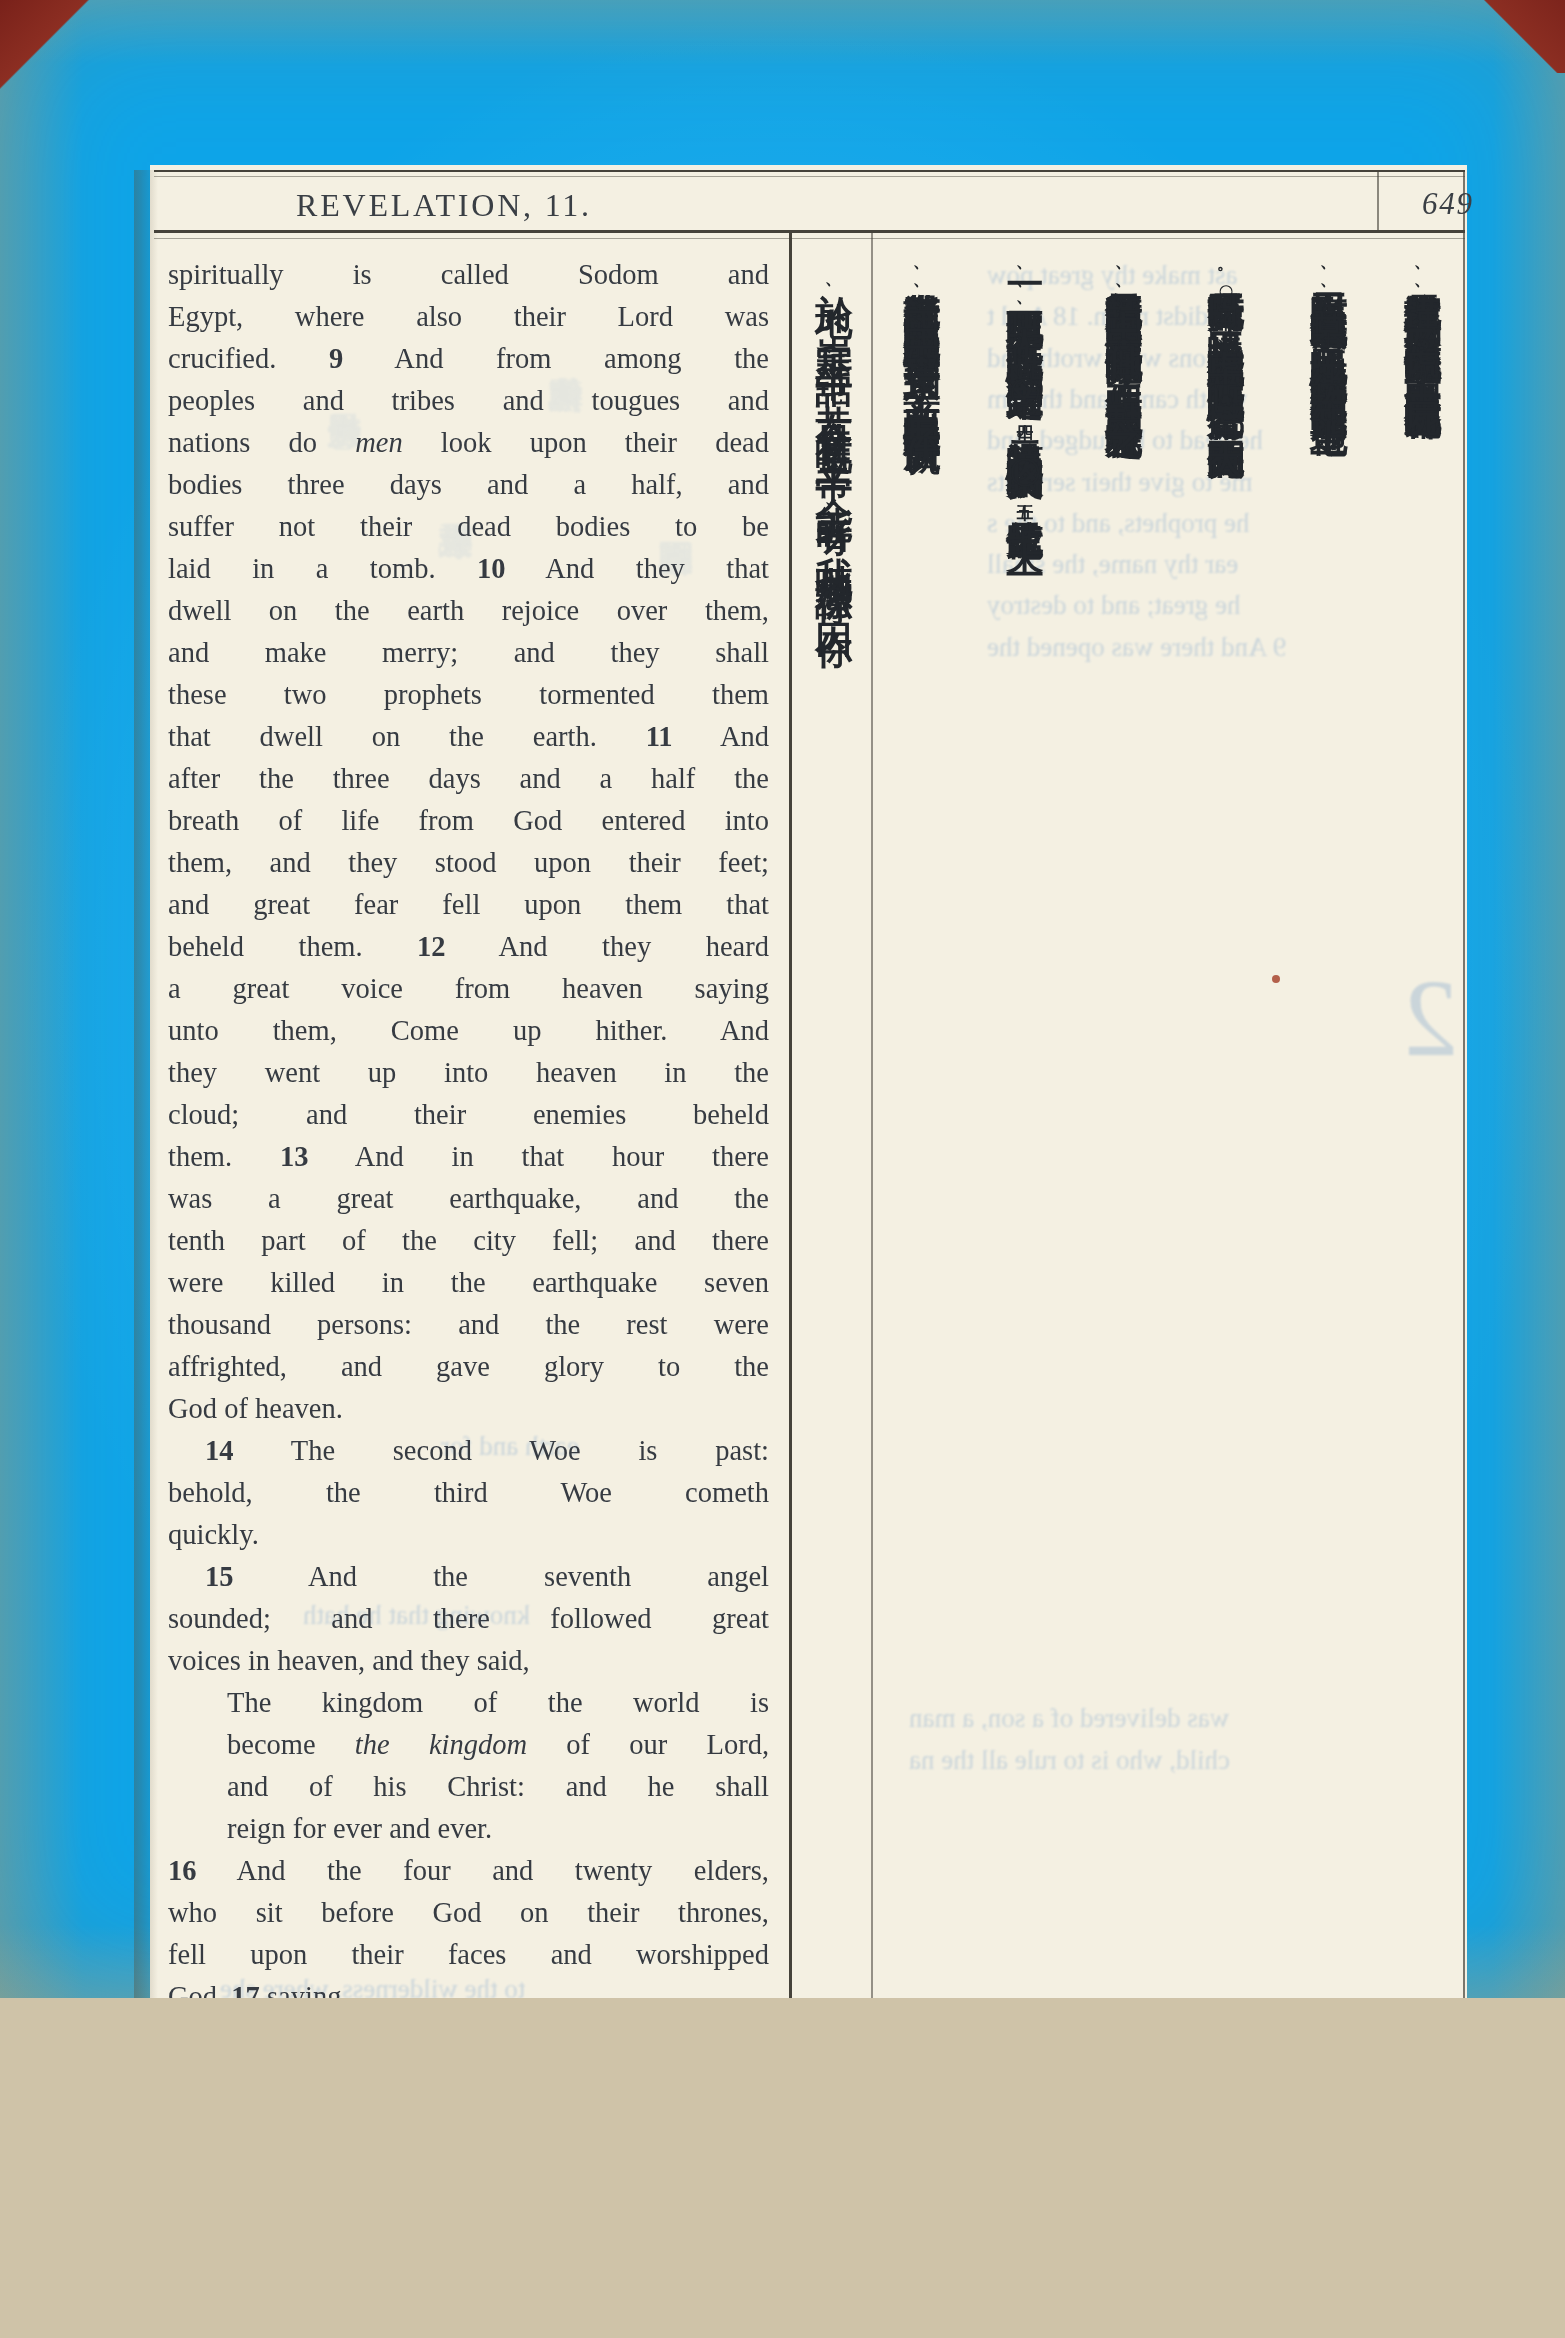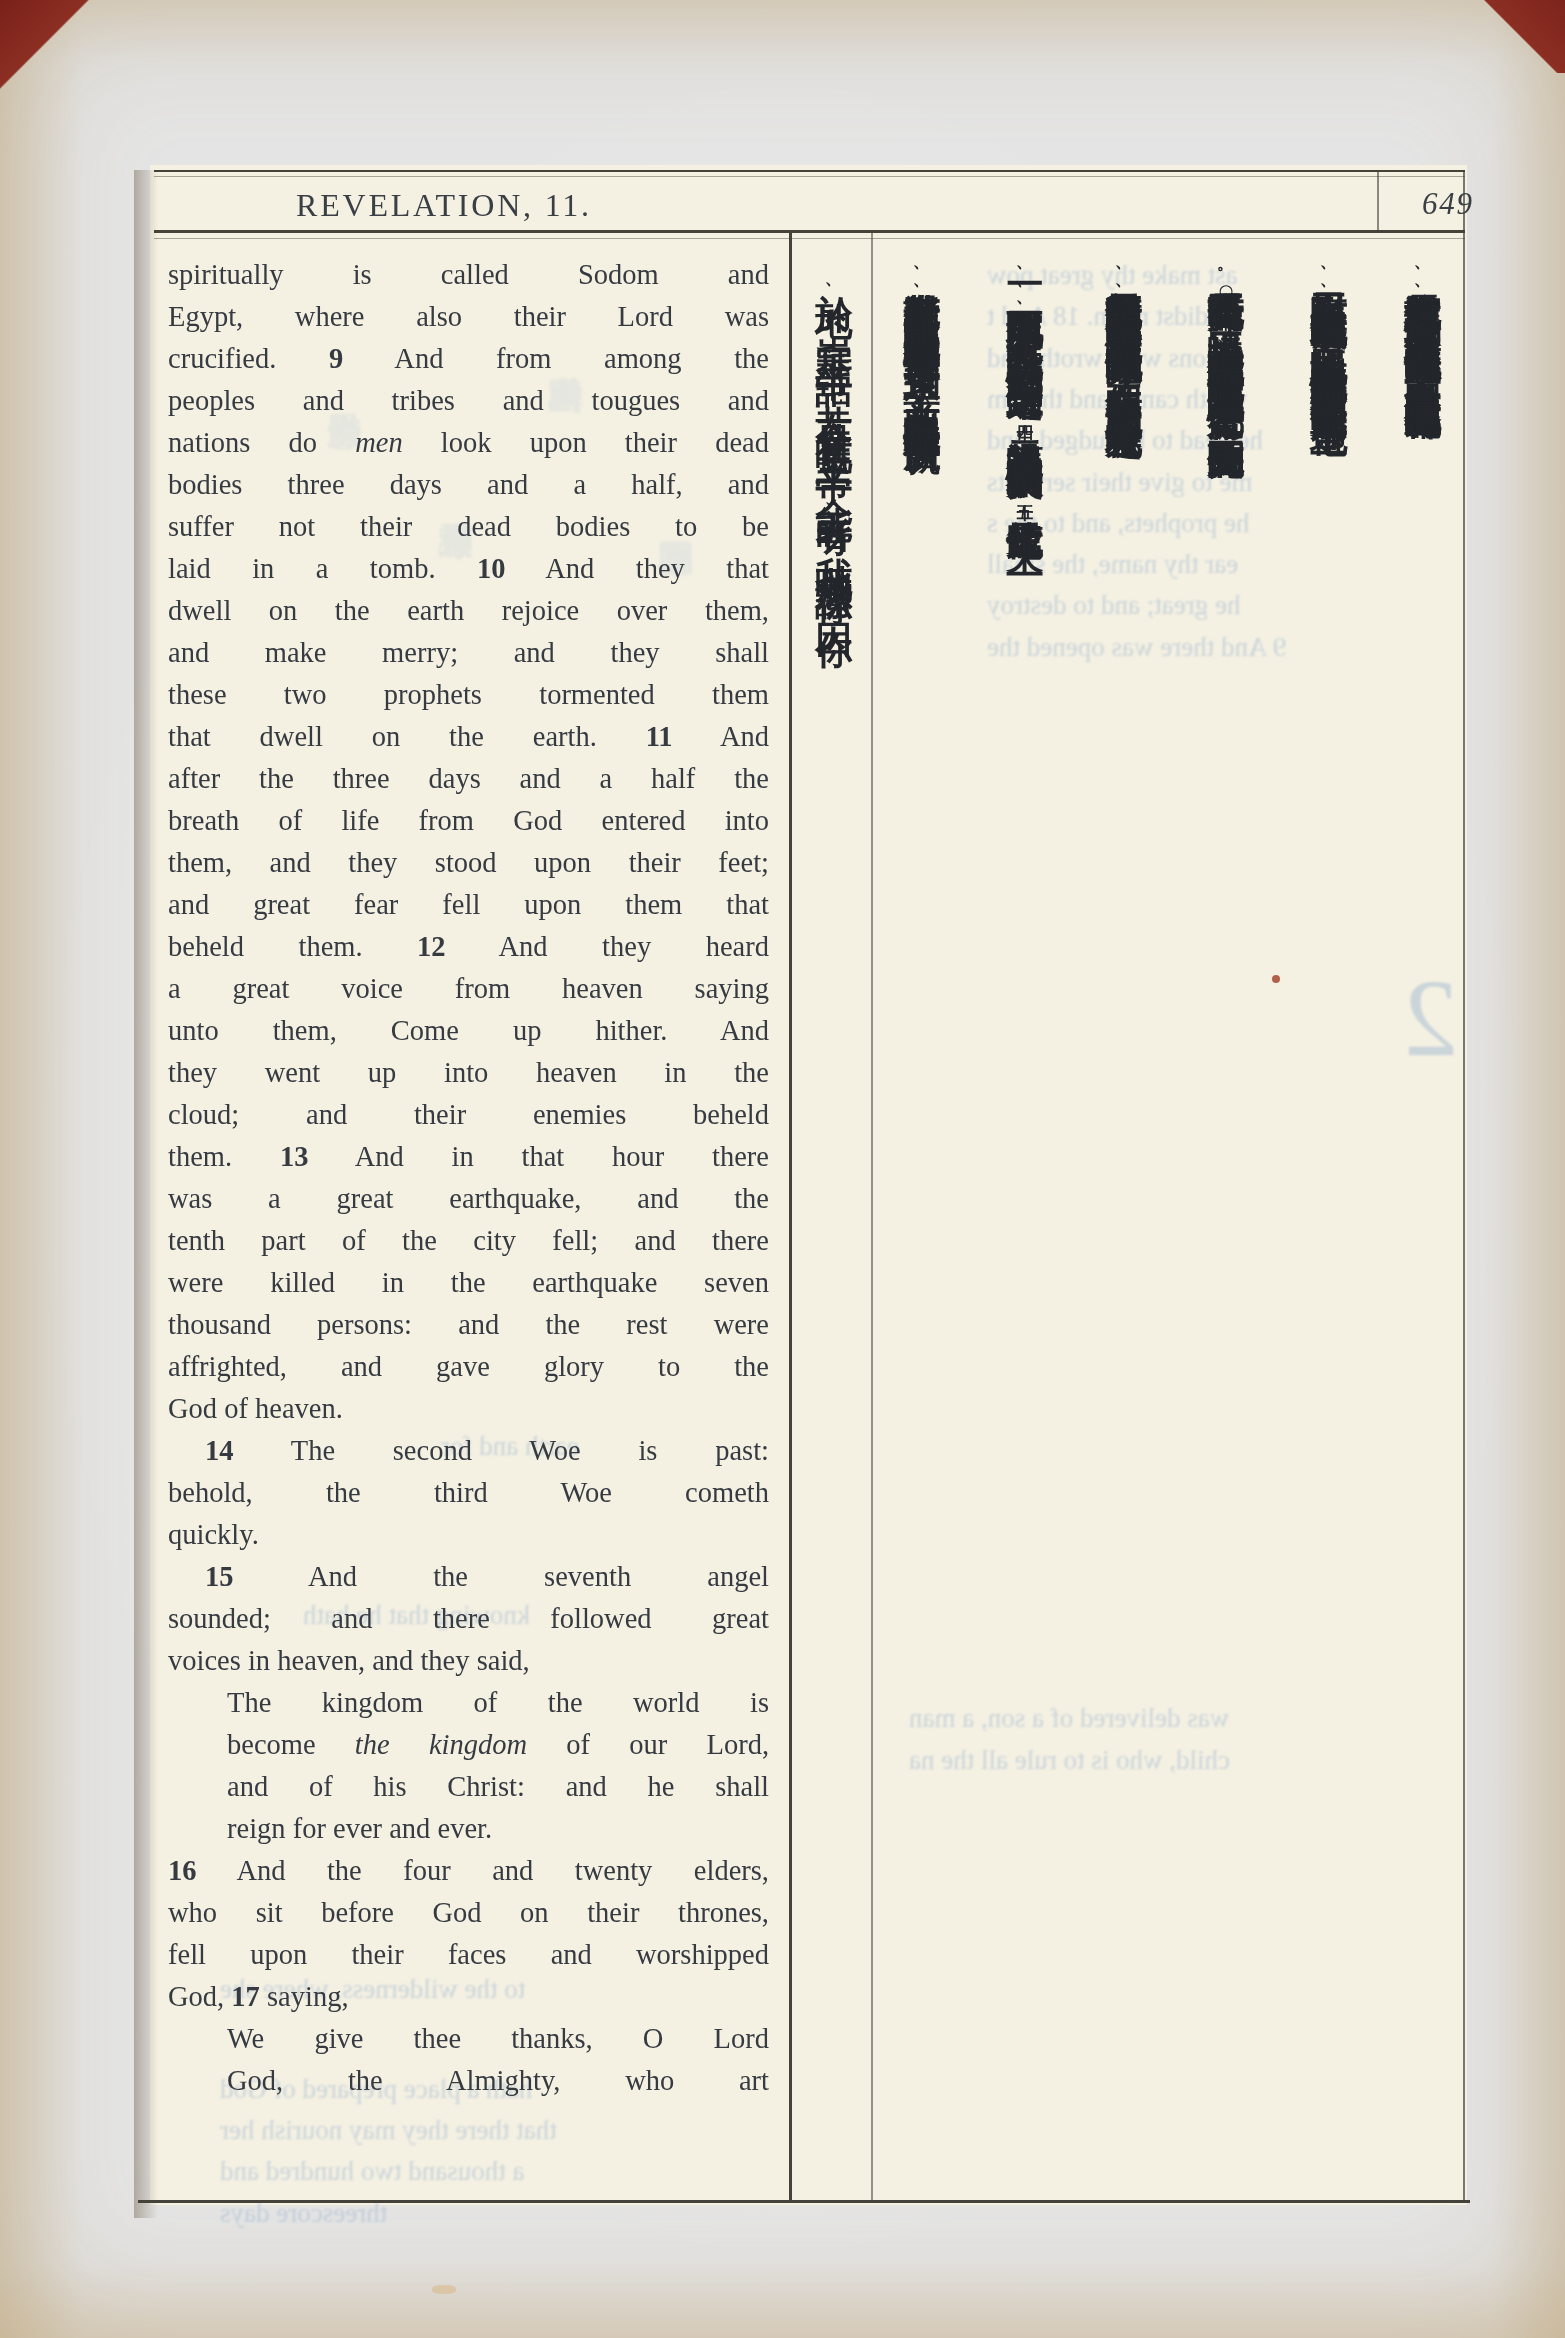--- a/index.html
+++ b/index.html
@@ -1,16 +1,16 @@
 <!DOCTYPE html>
 <html style="font-size:14.7px"><head>
 <meta charset="utf-8">
 <style>
   html,body{margin:0;padding:0;background:#cfc3a8;}
-  #scan{position:relative;width:1566px;height:2338px;background:#e5e5e5;overflow:hidden;
+  #scan{position:relative;width:1566px;height:1998px;background:#0ea5e9;overflow:hidden;
         font-family:"Liberation Serif",serif;box-shadow:inset 0 0 147px rgba(150,120,70,.35);}
   .paperedge{position:absolute;inset:0;pointer-events:none;
      background:
        radial-gradient(ellipse at 50% 50%, rgba(255,255,250,.25) 0%, rgba(255,255,250,0) 70%),
        linear-gradient(90deg, rgba(190,160,110,.30) 0, rgba(190,160,110,0) 83px),
        linear-gradient(-90deg, rgba(190,160,110,.28) 0, rgba(190,160,110,0) 73px),
        linear-gradient(180deg, rgba(200,170,120,.22) 0, rgba(200,170,120,0) 64px),
        linear-gradient(0deg, rgba(205,175,125,.25) 0, rgba(205,175,125,0) 73px);}
   .contentpaper{position:absolute;left:150px;top:165px;width:1317px;height:2040px;
      background:#f4f0e2;}

